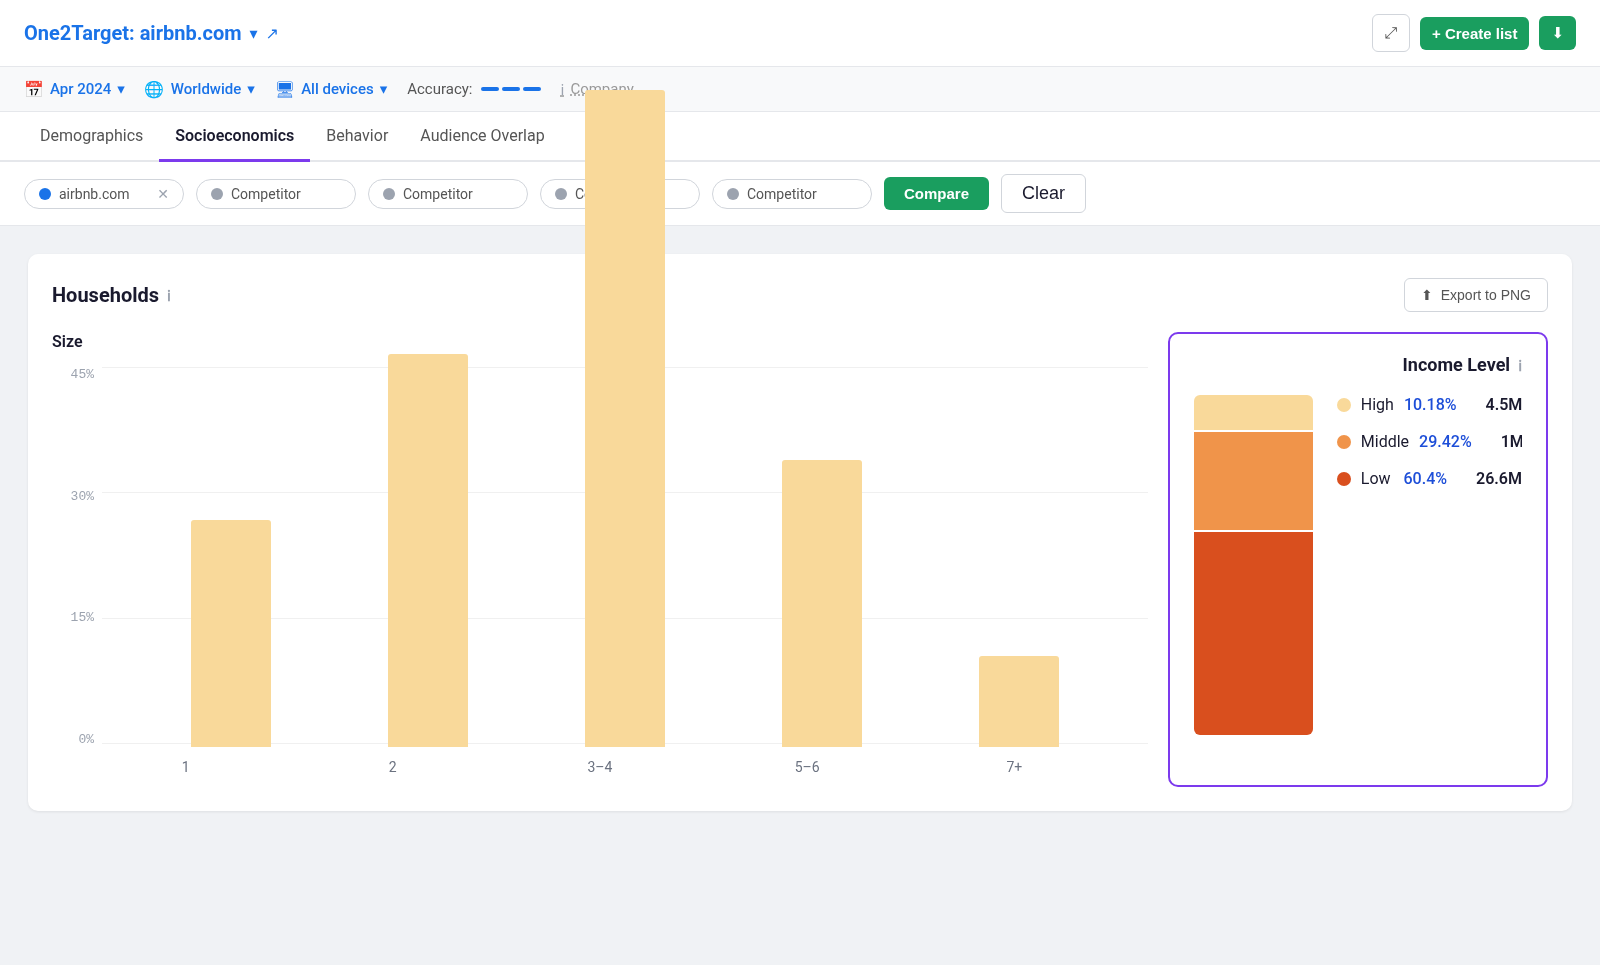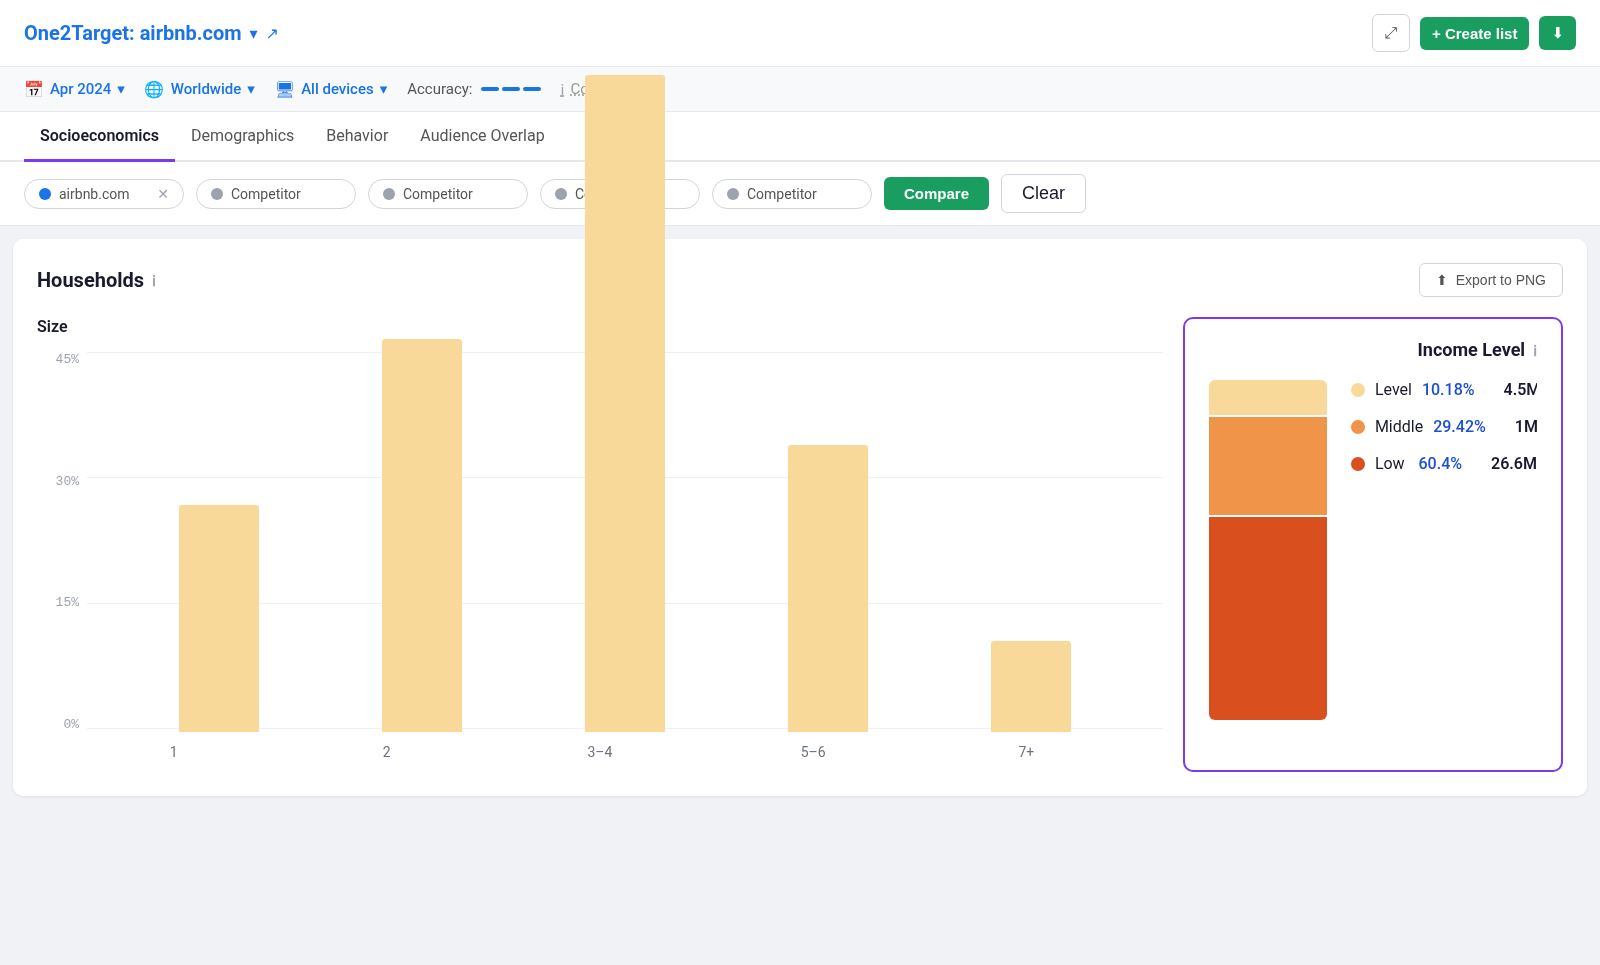--- a/index.html
+++ b/index.html
@@ -196,21 +196,21 @@
     .clear-btn {
       background: #fff;
       color: #1a1a2e;
       border: 1px solid #d1d5db;
       border-radius: 6px;
       padding: 8px 20px;
       font-size: 18px;
       cursor: pointer;
     }
     .main-content {
-      padding: 13px;
+      padding: 28px;
     }
     .section-card {
       background: #fff;
       border-radius: 10px;
       padding: 24px;
       box-shadow: 0 1px 3px rgba(0,0,0,0.08);
     }
     .section-header {
       display: flex;
       align-items: center;
@@ -448,25 +448,25 @@
       <div class="accuracy-dash"></div>
     </div>
   </div>
   <div class="company-item">
     <span style="color:#9ca3af;">ℹ</span>
     <span>Company</span>
   </div>
 </div>
 
 <div class="tabs-bar">
+  <div class="tab">
+    <span>Demographics</span>
+  </div>
   <div class="tab active">
     <span>Socioeconomics</span>
-  </div>
-  <div class="tab">
-    <span>Demographics</span>
   </div>
   <div class="tab">
     <span>Behavior</span>
   </div>
   <div class="tab">
     <span>Audience Overlap</span>
   </div>
 </div>
 
 <div class="compare-bar">
@@ -572,21 +572,21 @@
 
           <div class="income-stacked-bar">
             <div class="income-segment" style="height: 10.18%; background: #f9d99a;"></div>
             <div class="income-segment" style="height: 29.42%; background: #f0944a; border-top: 2px solid #fff;"></div>
             <div class="income-segment" style="height: 60.4%; background: #d94f1e; border-top: 2px solid #fff;"></div>
           </div>
 
           <div class="income-legend">
             <div class="legend-row">
               <span class="legend-dot" style="background: #f9d99a;"></span>
-              <span class="legend-label">Level</span>
+              <span class="legend-label">High</span>
               <span class="legend-pct">10.18%</span>
               <span class="legend-count">4.5M</span>
             </div>
             <div class="legend-row">
               <span class="legend-dot" style="background: #f0944a;"></span>
               <span class="legend-label">Middle</span>
               <span class="legend-pct">29.42%</span>
               <span class="legend-count">1M</span>
             </div>
             <div class="legend-row">

